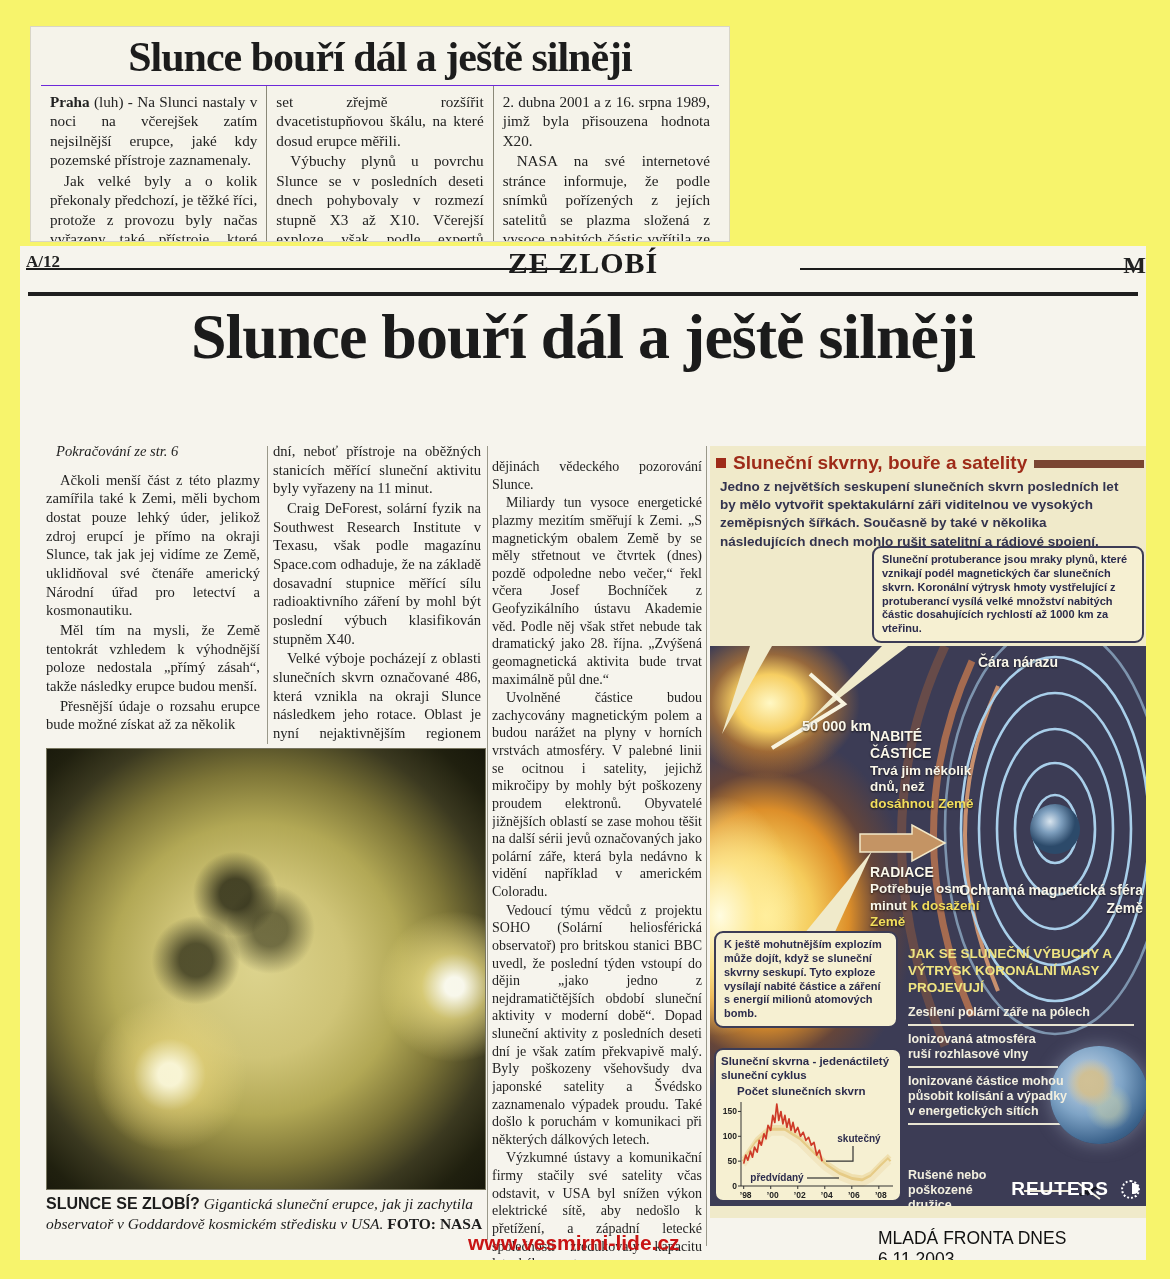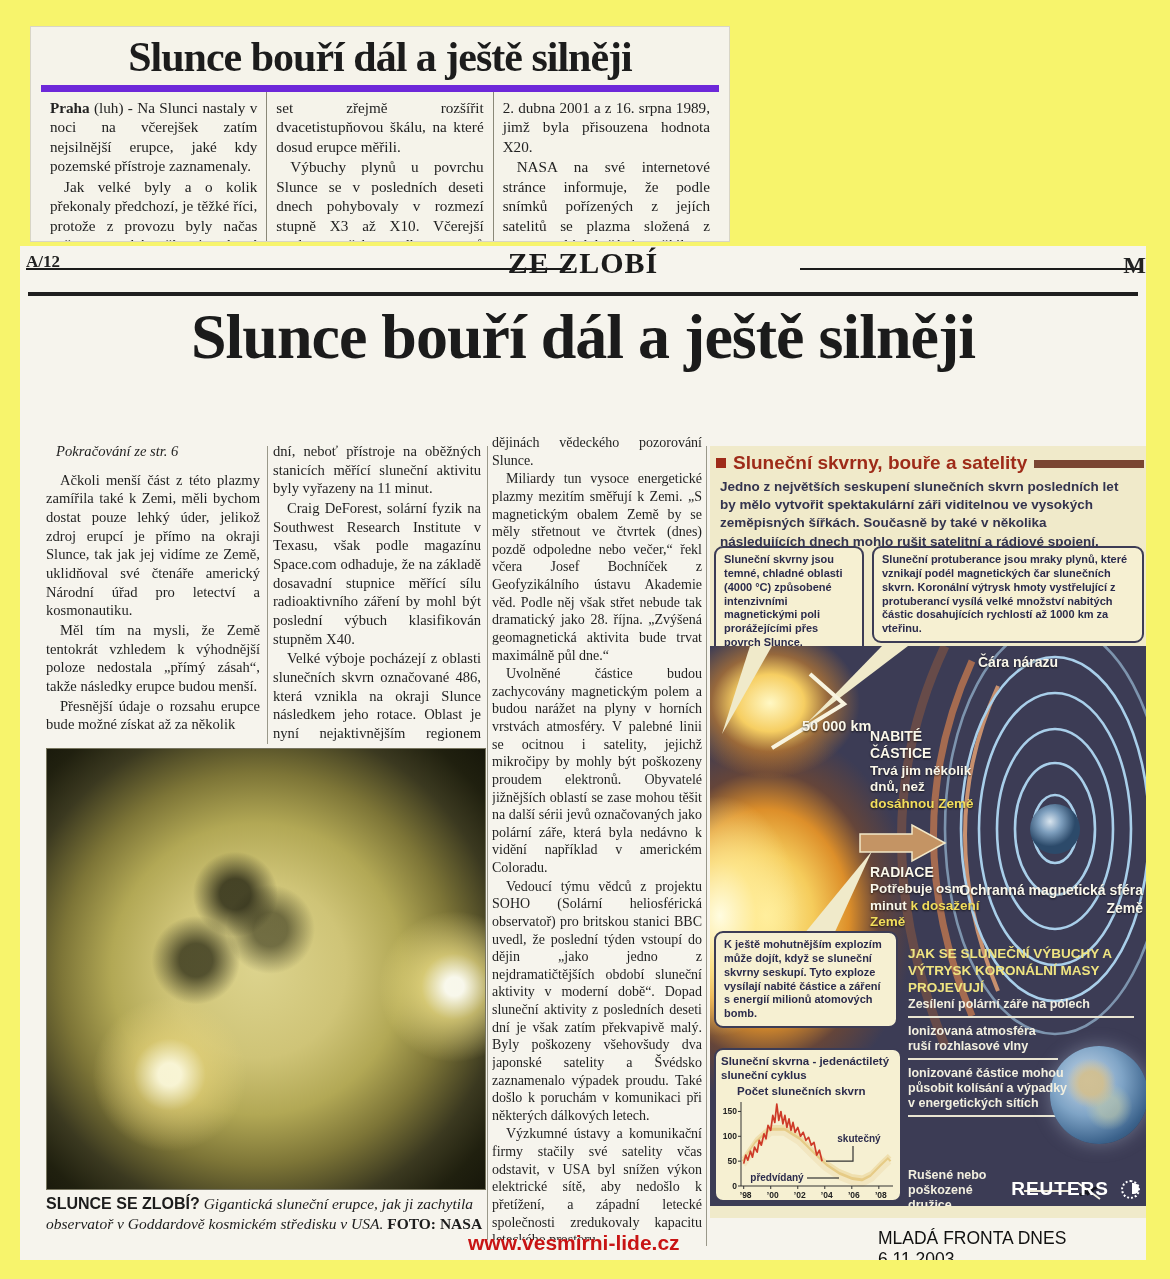--- a/index.html
+++ b/index.html
@@ -1,41 +1,41 @@
 <!DOCTYPE html>
 <html lang="cs"><head>
 <meta charset="utf-8">
 <style>
   html,body{margin:0;padding:0;}
   body{width:1170px;height:1279px;position:relative;background:#F7F46C;font-family:"Liberation Serif",serif;overflow:hidden;}
   .panel{position:absolute;background:#F5F3EA;}
   
   #top-clip{left:30px;top:26px;width:698px;height:214px;overflow:hidden;border:1px solid #d8d5c6;}
   #top-clip .headline{font-weight:bold;font-size:42px;text-align:center;color:#1c1c1c;letter-spacing:-1px;margin:6px 4px 2px;}
-  #top-clip .cols{display:flex;border-top:7px solid #6d28d9;margin:4px 10px 0;}
+  #top-clip .cols{display:flex;border-top:1px solid #6d28d9;margin:4px 10px 0;}
   #top-clip .col{flex:1;padding:6px 9px 0;font-size:15.2px;line-height:1.28;text-align:justify;color:#222;}
   #top-clip .col + .col{border-left:1px solid #8a8878;}
   p.np{margin:0 0 1px;text-indent:14px;}
   p.np.noind{text-indent:0;}
   
   #main-page{left:20px;top:246px;width:1126px;height:1014px;background:#F6F4ED;overflow:hidden;}
   #page-no{position:absolute;left:6px;top:6px;font-weight:bold;font-size:17px;color:#222;}
   #section-title{position:absolute;left:0;right:0;top:0;text-align:center;font-weight:bold;font-size:30px;letter-spacing:1px;color:#1b1b1b;}
   .sec-line{position:absolute;top:22px;height:2px;background:#1b1b1b;}
   #sec-line-l{left:6px;width:545px;}
   #sec-line-r{left:780px;right:6px;}
   #edge-letter{position:absolute;right:0;top:6px;font-weight:bold;font-size:24px;color:#222;}
   #thick-rule{position:absolute;left:8px;right:8px;top:46px;height:4px;background:#1f1f1f;}
   #main-headline{position:absolute;left:0;right:0;top:54px;text-align:center;font-weight:bold;font-size:64px;letter-spacing:-1px;color:#1b1b1b;}
   #subhead{position:absolute;left:28px;top:150px;width:1080px;font-weight:bold;font-size:27px;color:#1b1b1b;}
   .vrule{position:absolute;width:1px;background:#9a988a;}
   .col-abs{position:absolute;font-size:14.6px;line-height:1.28;text-align:justify;color:#1f1f1f;overflow:hidden;}
   #col1{left:26px;top:196px;width:214px;height:302px;}
   #col2{left:253px;top:196px;width:208px;height:304px;}
-  #col3{left:472px;top:188px;width:210px;height:806px;font-size:14px;line-height:1.26;}
+  #col3{left:472px;top:212px;width:210px;height:806px;font-size:14px;line-height:1.26;}
   
   #sun-photo{position:absolute;left:26px;top:502px;width:438px;height:440px;border:1px solid #77755f;
     background:
       radial-gradient(circle at 93% 54%, rgba(255,255,245,.95) 0 2%, rgba(245,230,140,.65) 7%, rgba(0,0,0,0) 16%),
       radial-gradient(circle at 28% 74%, rgba(255,252,225,.9) 0 2.5%, rgba(235,215,125,.55) 8%, rgba(0,0,0,0) 17%),
       radial-gradient(circle at 43% 33%, rgba(35,35,18,.8) 0 4%, rgba(0,0,0,0) 11%),
       radial-gradient(circle at 34% 48%, rgba(40,40,20,.75) 0 4.5%, rgba(0,0,0,0) 12%),
       radial-gradient(circle at 51% 41%, rgba(45,45,22,.6) 0 5%, rgba(0,0,0,0) 13%),
       radial-gradient(circle at 48% 50%, #DCD38D 0%, #CFC477 28%, #B2A855 46%, #7D7537 62%, #3B3920 78%, #20200F 90%, #17170A 100%);
     background-color:#1A1A0E;}
@@ -66,21 +66,21 @@
   #lbl-radiace{left:160px;top:218px;width:125px;font-size:13.5px;line-height:1.22;}
   .nv-label .cap{font-size:14px;}
   .ylw{color:#F2DE5C;}
   #lbl-magsphere{position:absolute;right:5px;top:236px;width:195px;text-align:right;font-weight:bold;font-size:14px;line-height:1.25;color:#FAF7EA;text-shadow:0 1px 2px rgba(0,0,0,.7);}
   #box-explosion{left:4px;top:285px;width:184px;}
   #chart-box{left:4px;top:402px;width:188px;height:154px;padding:5px 5px 2px;}
   #chart-title{font-weight:bold;font-size:11.5px;line-height:1.2;color:#2B2B4C;}
   #chart-ylabel{font-weight:bold;font-size:11.5px;color:#2B2B4C;margin:1px 0 0 16px;}
   
   #effects{position:absolute;left:198px;top:300px;width:234px;height:258px;color:#F2EFDF;}
-  #fx-title{font-weight:bold;font-size:13.5px;line-height:1.25;color:#EFE480;}
+  #fx-title{font-weight:bold;font-size:13.5px;line-height:1.25;color:#EFE480;margin-bottom:8px;}
   .fx-item{font-weight:bold;font-size:12.5px;line-height:1.2;margin-bottom:4px;position:relative;z-index:2;}
   .fx-rule{height:2px;background:#E9E5D2;margin:4px 0 6px;}
   #fx-earth{position:absolute;right:-6px;top:100px;width:98px;height:98px;border-radius:50%;z-index:1;
     background:
       radial-gradient(circle at 42% 38%, rgba(210,190,140,.9) 0 14%, rgba(0,0,0,0) 30%),
       radial-gradient(circle at 60% 62%, rgba(190,200,170,.6) 0 12%, rgba(0,0,0,0) 28%),
       radial-gradient(circle at 38% 35%, #C8D8E8 0%, #7FA4C6 40%, #3C638C 72%, #1F3A58 100%);
     box-shadow:0 0 18px rgba(200,215,235,.35);}
   #fx-sat-row{position:absolute;left:0;top:222px;width:234px;display:flex;align-items:center;gap:6px;}
   #reuters{position:absolute;right:2px;bottom:4px;display:flex;align-items:center;gap:12px;font-weight:bold;font-size:19px;letter-spacing:1px;color:#FFFFFF;}
@@ -149,21 +149,20 @@
     <span class="cap-label">SLUNCE SE ZLOBÍ?</span><span class="cap-text"> Gigantická sluneční erupce, jak ji zachytila observatoř v Goddardově kosmickém středisku v USA. </span><span class="cap-credit">FOTO: NASA</span>
   </div>
 
   <div id="infographic">
     <div id="ig-title-row">
       <span id="ig-title-sq"></span>
       <span id="ig-title">Sluneční skvrny, bouře a satelity</span>
       <span id="ig-title-bar"></span>
     </div>
     <div id="ig-intro">Jedno z největších seskupení slunečních skvrn posledních let by mělo vytvořit spektakulární záři viditelnou ve vysokých zeměpisných šířkách. Současně by také v několika následujících dnech mohlo rušit satelitní a rádiové spojení.</div>
-    <div class="ibox" id="box-spots">Sluneční skvrny jsou temné, chladné oblasti (4000 °C) způsobené intenzivními magnetickými poli prorážejícími přes povrch Slunce.</div>
     <div class="ibox" id="box-prominence">Sluneční protuberance jsou mraky plynů, které vznikají podél magnetických čar slunečních skvrn. Koronální výtrysk hmoty vystřelující z protuberancí vysílá velké množství nabitých částic dosahujících rychlostí až 1000 km za vteřinu.</div>
 
     <div id="navy">
       <div class="sunblob" id="sun-main"></div>
       <div class="sunblob" id="sun-core"></div>
       <div class="sunblob" id="sun-flare"></div>
 
       <svg id="navy-decor" viewBox="0 0 438 560">
 
         <polygon points="40,0 62,0 12,88" fill="#F0EACA"></polygon>

